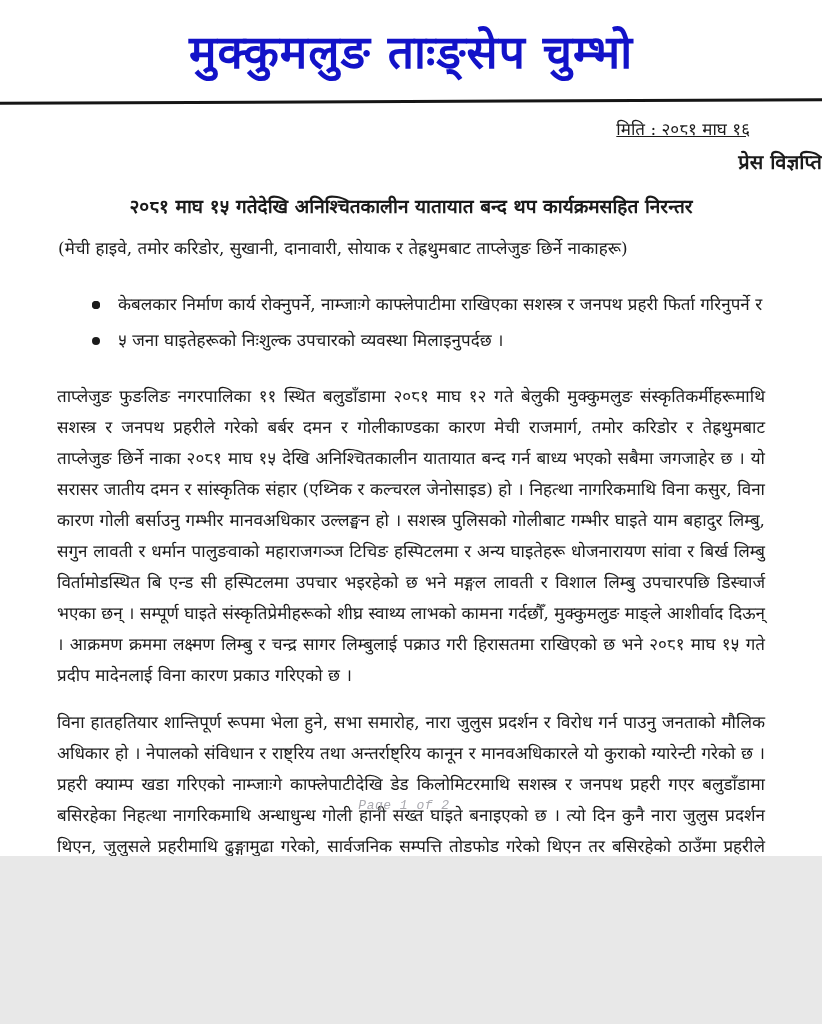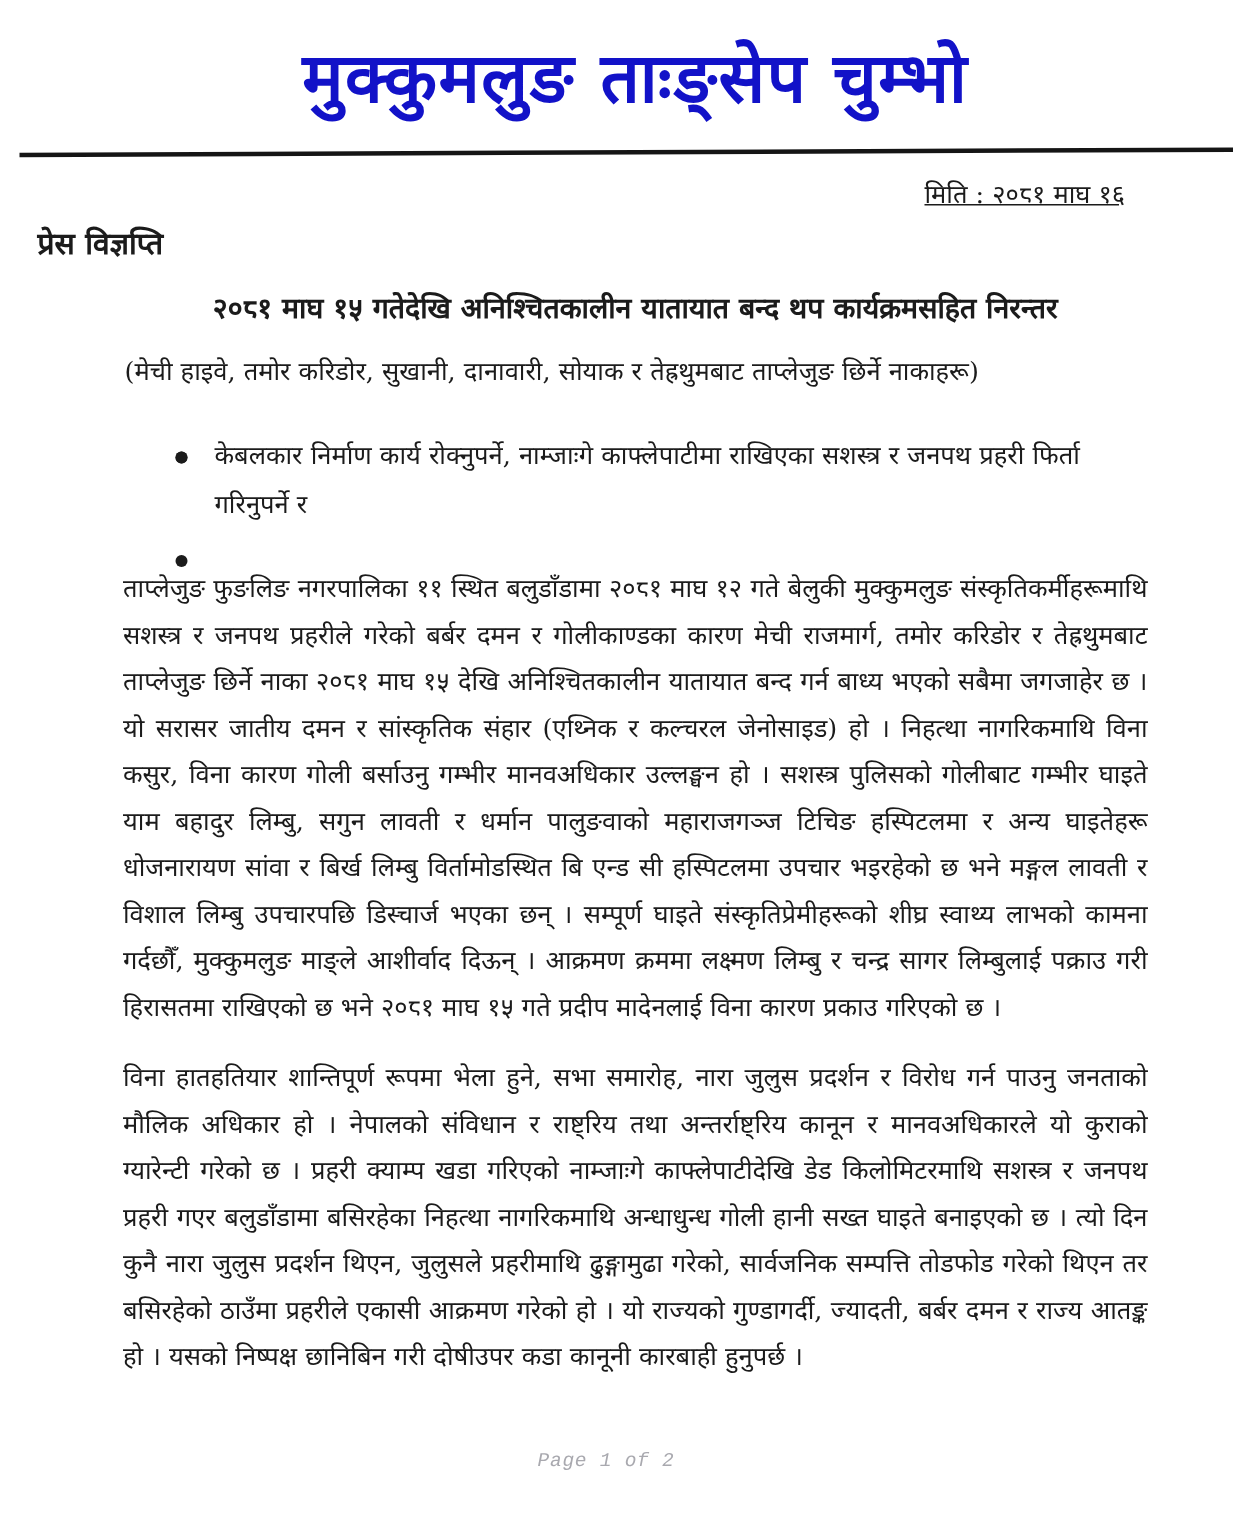--- a/index.html
+++ b/index.html
@@ -1,26 +1,25 @@
 <!DOCTYPE html>
 <html lang="ne"><head>
 <meta charset="utf-8">
 <style>
   * { margin: 0; padding: 0; box-sizing: border-box; }
   html, body { background: #e8e8e8; }
   .page {
     position: relative;
     width: 822px;
-    height: 1024px;
+    height: 856px;
     margin: 0 auto;
     background: #ffffff;
     overflow: hidden;
     font-family: "DejaVu Serif", "Liberation Serif", serif;
     color: #1b1b1b;
-    padding-left: 25px;
   }
   .masthead {
     padding-top: 16px;
     text-align: center;
   }
   .masthead-title {
     font-family: "DejaVu Sans", "Liberation Sans", sans-serif;
     font-size: 46px;
     font-weight: 800;
     letter-spacing: 1px;
@@ -38,21 +37,21 @@
   .date-row {
     margin-top: 14px;
     padding-right: 72px;
     text-align: right;
     font-size: 17px;
     font-weight: 500;
     text-decoration: underline;
   }
   .press-title {
     margin-top: 8px;
-    text-align: left;
+    text-align: right;
     font-size: 20px;
     font-weight: 700;
   }
   .main-heading {
     margin-top: 17px;
     padding: 0 64px;
     text-align: center;
     font-size: 19px;
     font-weight: 700;
     line-height: 1.5;
@@ -131,20 +130,21 @@
   <ul class="demands-list">
     <li>
       <span class="bullet-dot"></span>
     </li>
     <li>
       <span class="bullet-dot"></span>
       <span>केबलकार निर्माण कार्य रोक्नुपर्ने, नाम्जाःगे काफ्लेपाटीमा राखिएका सशस्त्र र जनपथ प्रहरी फिर्ता गरिनुपर्ने र</span>
     </li>
     <li>
       <span class="bullet-dot"></span>
+      <span>५ जना घाइतेहरूको निःशुल्क उपचारको व्यवस्था मिलाइनुपर्दछ ।</span>
     </li>
   </ul>
 
   <div class="body-copy">
     <p>ताप्लेजुङ फुङलिङ नगरपालिका ११ स्थित बलुडाँडामा २०८१ माघ १२ गते बेलुकी मुक्कुमलुङ संस्कृतिकर्मीहरूमाथि सशस्त्र र जनपथ प्रहरीले गरेको बर्बर दमन र गोलीकाण्डका कारण मेची राजमार्ग, तमोर करिडोर र तेह्रथुमबाट ताप्लेजुङ छिर्ने नाका २०८१ माघ १५ देखि अनिश्चितकालीन यातायात बन्द गर्न बाध्य भएको सबैमा जगजाहेर छ । यो सरासर जातीय दमन र सांस्कृतिक संहार (एथ्निक र कल्चरल जेनोसाइड) हो । निहत्था नागरिकमाथि विना कसुर, विना कारण गोली बर्साउनु गम्भीर मानवअधिकार उल्लङ्घन हो । सशस्त्र पुलिसको गोलीबाट गम्भीर घाइते याम बहादुर लिम्बु, सगुन लावती र धर्मान पालुङवाको महाराजगञ्ज टिचिङ हस्पिटलमा र अन्य घाइतेहरू धोजनारायण सांवा र बिर्ख लिम्बु विर्तामोडस्थित बि एन्ड सी हस्पिटलमा उपचार भइरहेको छ भने मङ्गल लावती र विशाल लिम्बु उपचारपछि डिस्चार्ज भएका छन् । सम्पूर्ण घाइते संस्कृतिप्रेमीहरूको शीघ्र स्वाथ्य लाभको कामना गर्दछौँ, मुक्कुमलुङ माङ्ले आशीर्वाद दिऊन् । आक्रमण क्रममा लक्ष्मण लिम्बु र चन्द्र सागर लिम्बुलाई पक्राउ गरी हिरासतमा राखिएको छ भने २०८१ माघ १५ गते प्रदीप मादेनलाई विना कारण प्रकाउ गरिएको छ ।</p>
     <p>विना हातहतियार शान्तिपूर्ण रूपमा भेला हुने, सभा समारोह, नारा जुलुस प्रदर्शन र विरोध गर्न पाउनु जनताको मौलिक अधिकार हो । नेपालको संविधान र राष्ट्रिय तथा अन्तर्राष्ट्रिय कानून र मानवअधिकारले यो कुराको ग्यारेन्टी गरेको छ । प्रहरी क्याम्प खडा गरिएको नाम्जाःगे काफ्लेपाटीदेखि डेड किलोमिटरमाथि सशस्त्र र जनपथ प्रहरी गएर बलुडाँडामा बसिरहेका निहत्था नागरिकमाथि अन्धाधुन्ध गोली हानी सख्त घाइते बनाइएको छ । त्यो दिन कुनै नारा जुलुस प्रदर्शन थिएन, जुलुसले प्रहरीमाथि ढुङ्गामुढा गरेको, सार्वजनिक सम्पत्ति तोडफोड गरेको थिएन तर बसिरहेको ठाउँमा प्रहरीले एकासी आक्रमण गरेको हो । यो राज्यको गुण्डागर्दी, ज्यादती, बर्बर दमन र राज्य आतङ्क हो । यसको निष्पक्ष छानिबिन गरी दोषीउपर कडा कानूनी कारबाही हुनुपर्छ ।</p>
   </div>
 
   <div class="page-footer">Page 1 of 2</div>
 

